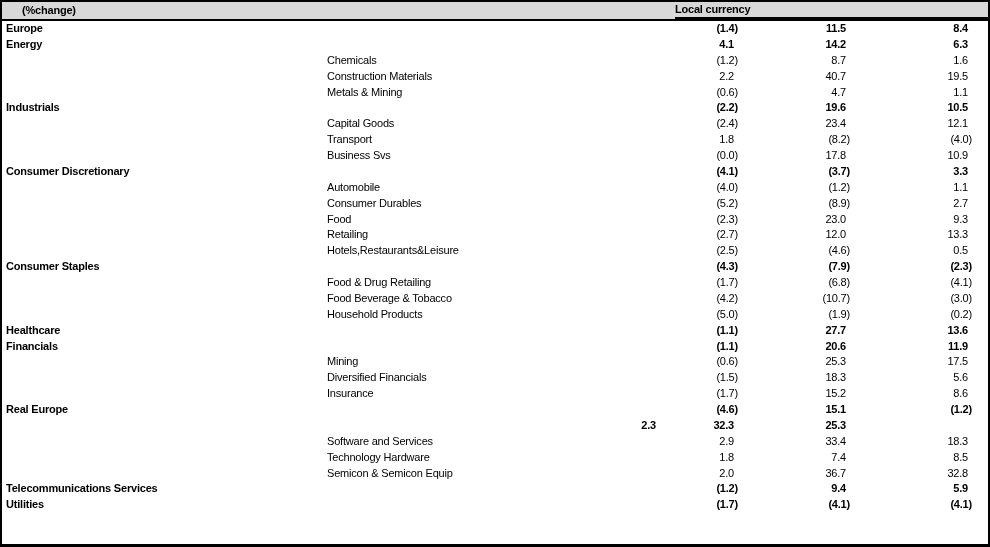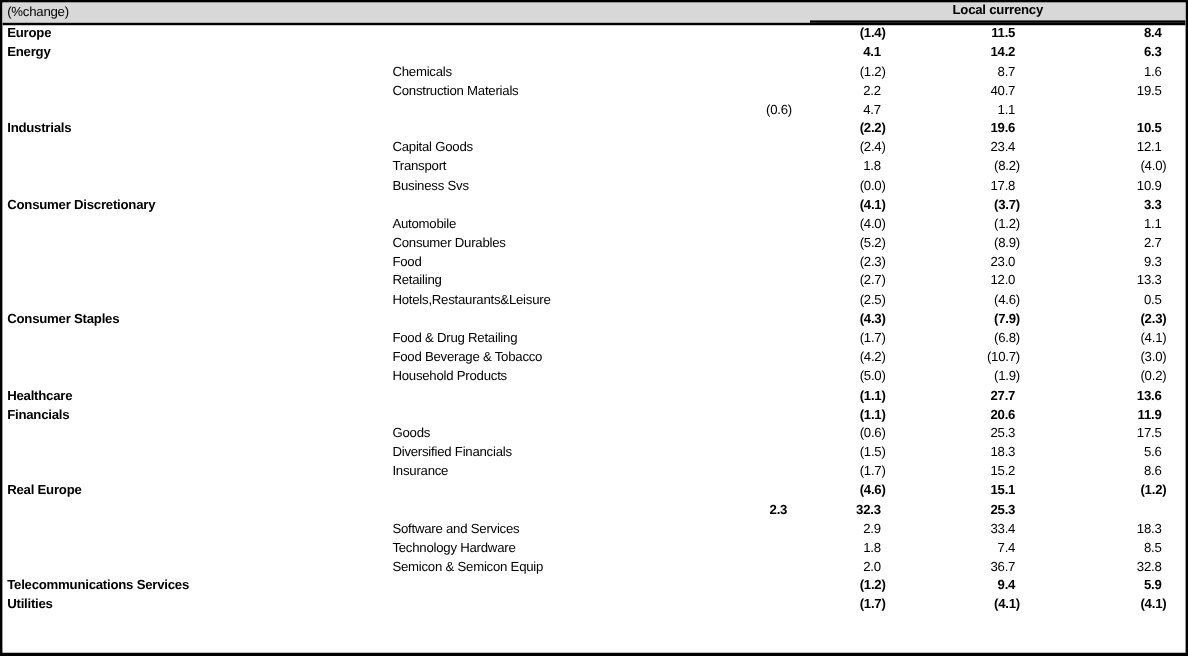--- a/index.html
+++ b/index.html
@@ -17,27 +17,27 @@
     border-bottom-width: 3px;
     background: #fff;
     overflow: hidden;
   }
   .hdr {
     background: #d8d8d8;
     border-bottom: 2px solid #000;
   }
   .hdr-row1 { position: relative; height: 17px; }
   .pct-label {
-    position: absolute; left: 4px; top: 2px;
-    font-weight: normal;
+    position: absolute; left: 20px; top: 2px;
+    font-weight: bold;
   }
   .lc-span {
     position: absolute; left: 673px; right: 0; top: 0; bottom: 0;
     border-bottom: 2px solid #000;
-    text-align: center;
+    text-align: left;
     font-weight: bold;
     line-height: 15px;
   }
   .row-grid {
     display: grid;
     grid-template-columns: 325px 333px 78px 112px 122px 1fr;
     align-items: center;
   }
   .hdr-row2 { height: 15px; font-weight: bold; line-height: 15px; }
   .c1 { padding-left: 4px; white-space: nowrap; }
@@ -93,20 +93,21 @@
     <span class="c1"></span>
     <span class="c2">Construction Materials</span>
     <span class="num pos">2.2</span>
     <span class="num pos">40.7</span>
     <span class="num pos">19.5</span>
     <span class="filler"></span>
   </div>
 
   <div class="row row-grid">
     <span class="c1"></span>
+    <span class="c2">Metals &amp; Mining</span>
     <span class="num">(0.6)</span>
     <span class="num pos">4.7</span>
     <span class="num pos">1.1</span>
     <span class="filler"></span>
   </div>
 
   <div class="row row-grid group">
     <span class="c1">Industrials</span>
     <span class="c2"></span>
     <span class="num">(2.2)</span>
@@ -245,21 +246,21 @@
     <span class="c1">Financials</span>
     <span class="c2"></span>
     <span class="num">(1.1)</span>
     <span class="num pos">20.6</span>
     <span class="num pos">11.9</span>
     <span class="filler"></span>
   </div>
 
   <div class="row row-grid">
     <span class="c1"></span>
-    <span class="c2">Goods</span>
+    <span class="c2">Mining</span>
     <span class="num">(0.6)</span>
     <span class="num pos">25.3</span>
     <span class="num pos">17.5</span>
     <span class="filler"></span>
   </div>
 
   <div class="row row-grid">
     <span class="c1"></span>
     <span class="c2">Diversified Financials</span>
     <span class="num">(1.5)</span>

